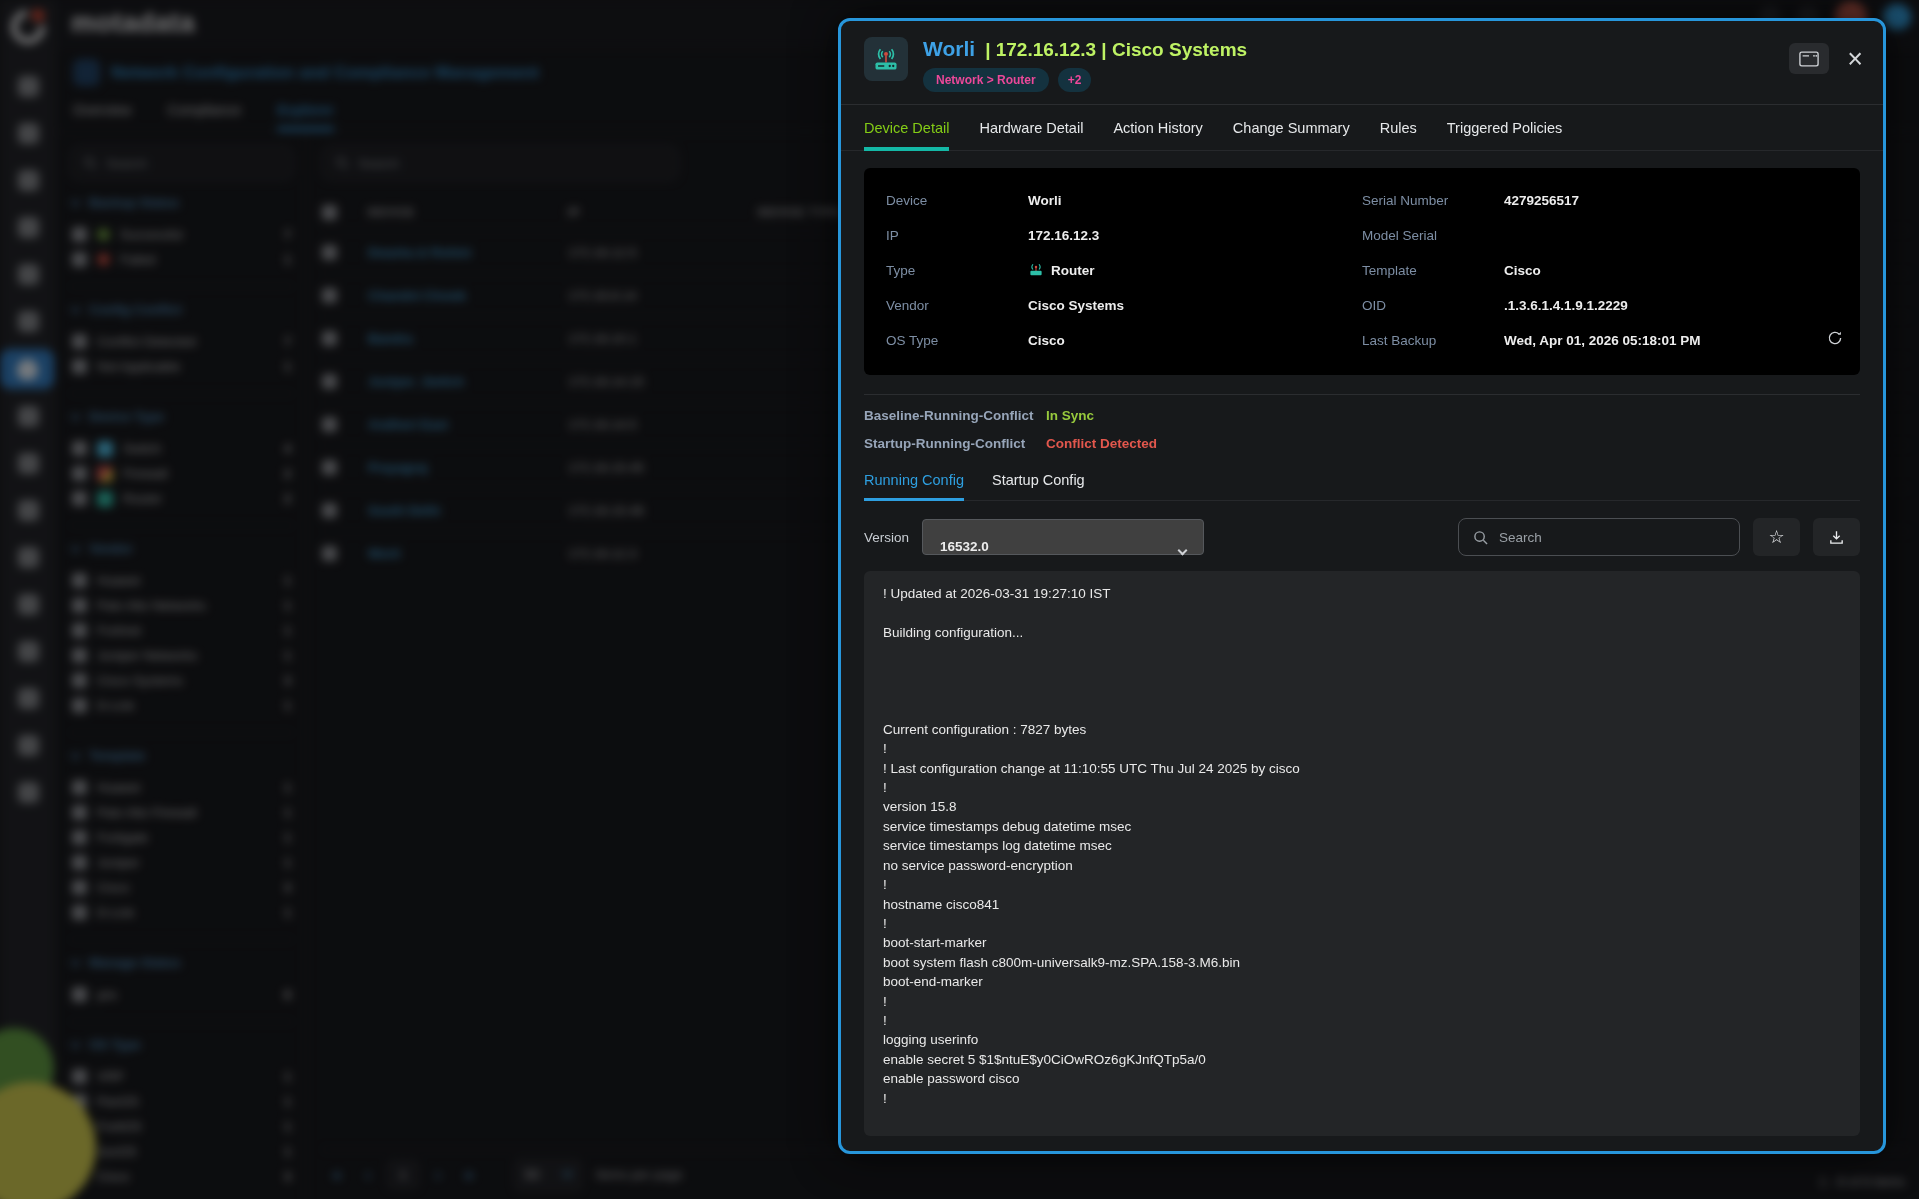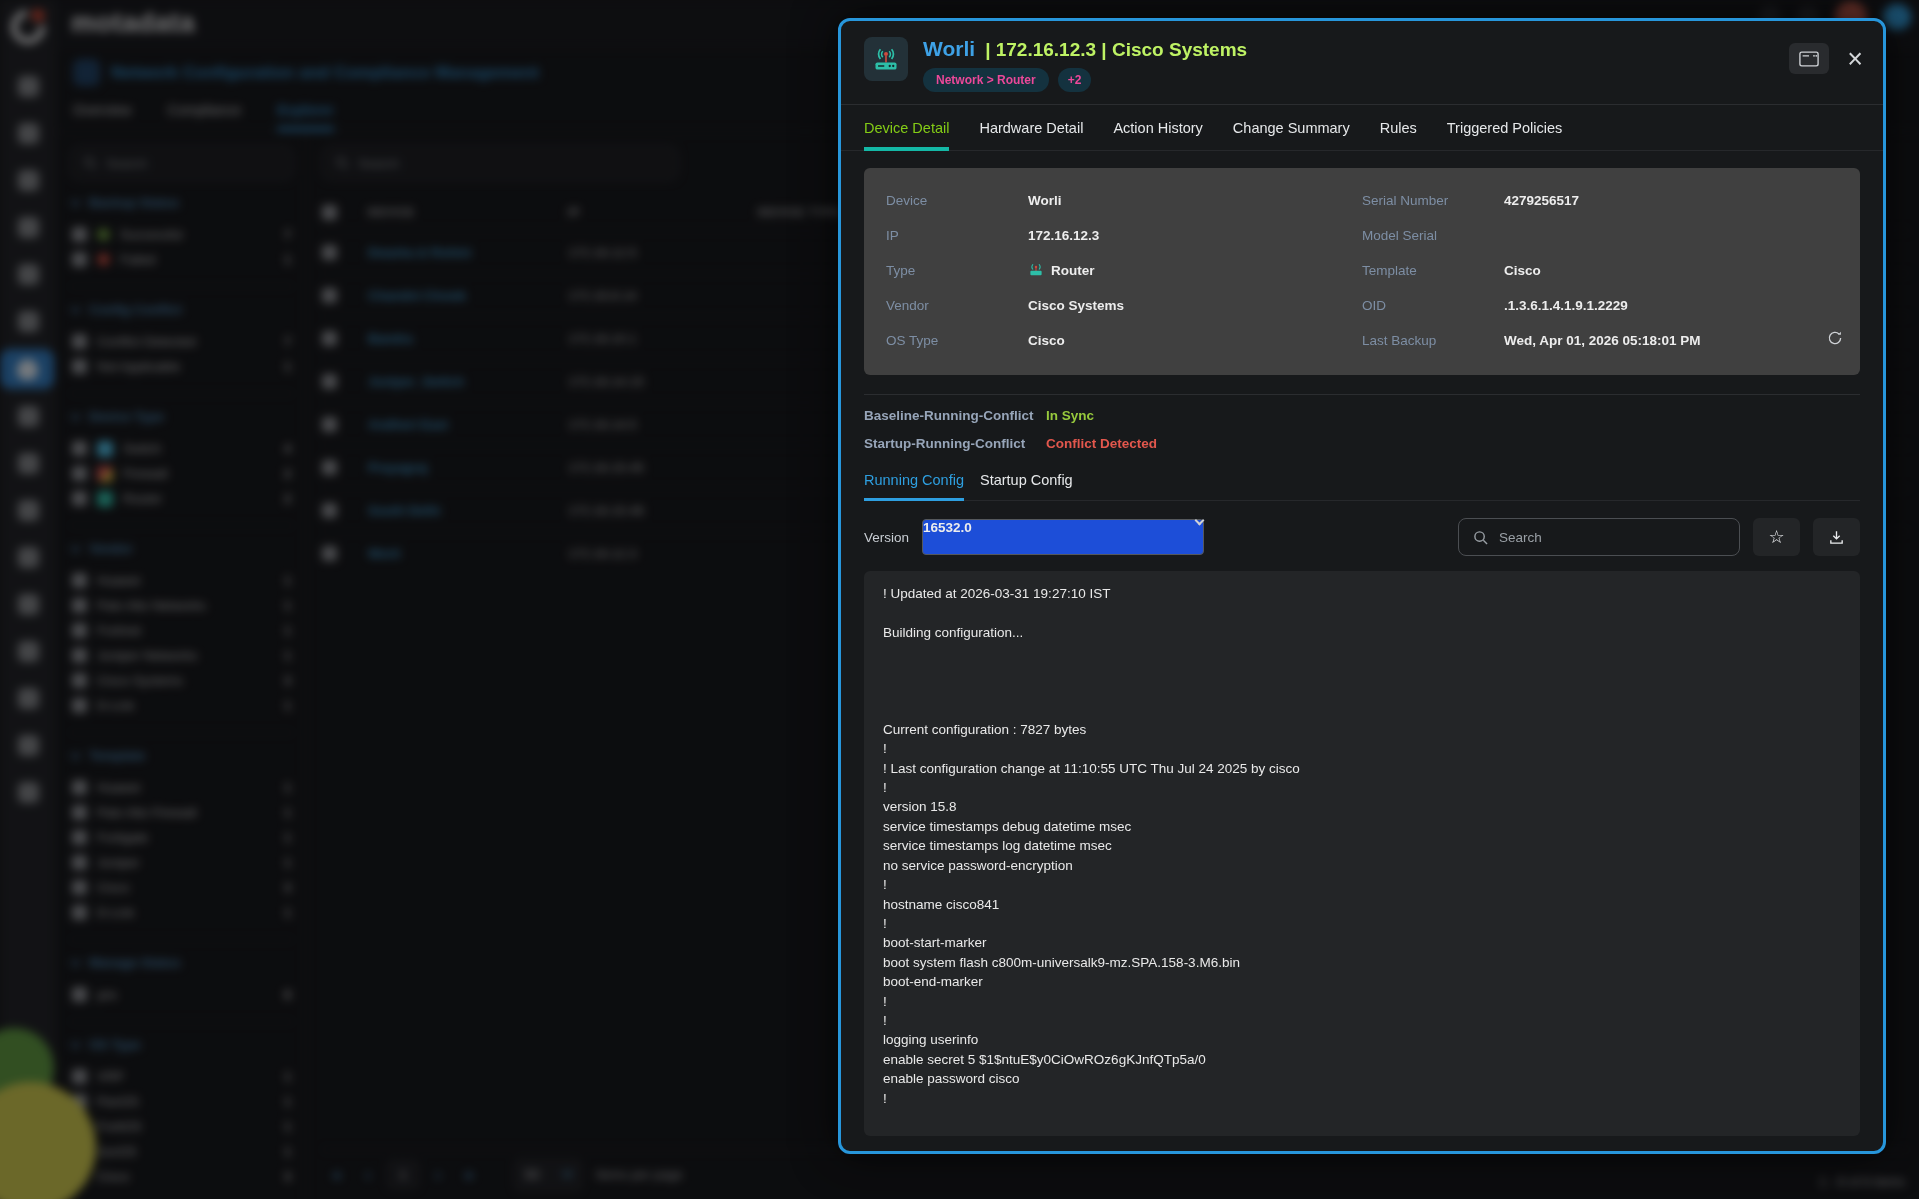--- a/index.html
+++ b/index.html
@@ -82,40 +82,40 @@
   .badge{background:#14323f;color:#ec4899;font-size:12px;font-weight:bold;padding:5px 13px;border-radius:13px}
   .badge.more{padding:5px 10px}
   .d-actions{margin-left:auto;display:flex;align-items:center;gap:18px;margin-top:6px}
   .console-btn{width:40px;height:31px;background:#292b2e;border-radius:6px;display:flex;align-items:center;justify-content:center}
   .close-x{color:#d4d7da;font-size:27px;line-height:20px;font-weight:normal}
   .d-divider{border-top:1px solid #2b2d30;margin:0}
   .d-tabs{display:flex;gap:30px;padding:15px 23px 0;border-bottom:1px solid #26282b}
   .d-tab{font-size:14.5px;color:#e6e8ea;padding-bottom:11px}
   .d-tab.active{color:#84cc16;border-bottom:4px solid #14b8a6;margin-bottom:-1px}
 
-  .details-card{margin:17px 23px 0;background:#404040;border-radius:6px;padding:15px 22px 17px;
+  .details-card{margin:17px 23px 0;background:#000000;border-radius:6px;padding:15px 22px 17px;
     display:grid;grid-template-columns:1fr 1fr;position:relative}
   .dl-row{display:flex;align-items:center;height:35px}
   .dl-label{width:142px;flex-shrink:0;color:#7d8ea4;font-size:13.5px}
   .dl-value{color:#ededed;font-size:13.5px;font-weight:bold;display:flex;align-items:center;gap:7px}
   .refresh-btn{position:absolute;right:16px;bottom:24px}
 
   .cc-heading{margin:19px 23px 0;color:#2e9fe0;font-size:16.5px;font-weight:bold}
   .cc-row{margin:13px 23px 0;display:flex;align-items:center;font-size:13.5px}
   .cc-label{width:182px;color:#97a5b9;font-weight:bold}
   .cc-val{font-weight:bold}
   .cc-val.ok{color:#97c93d}
   .cc-val.bad{color:#e2574d}
 
-  .cfg-tabs{display:flex;gap:16px;margin:21px 23px 0;border-bottom:1px solid #26282b}
+  .cfg-tabs{display:flex;gap:28px;margin:21px 23px 0;border-bottom:1px solid #26282b}
   .cfg-tab{font-size:14.5px;color:#e6e8ea;padding-bottom:10px}
   .cfg-tab.active{color:#2e9fe0;border-bottom:3px solid #2e9fe0;margin-bottom:-1px}
   .cfg-controls{display:flex;align-items:center;margin:17px 23px 0;gap:13px}
   .version-label{color:#c9ced4;font-size:13.5px}
-  .version-select{width:282px;height:36px;background:#1d4ed8;border:1px solid #55585c;border-radius:4px;display:flex;align-items:flex-start;padding:0 0;color:#ededed;font-size:13.5px;font-weight:bold}
+  .version-select{width:282px;height:36px;background:#404040;border:1px solid #55585c;border-radius:4px;display:flex;align-items:flex-end;padding:0 17px;color:#ededed;font-size:13.5px;font-weight:bold}
   .version-select .chev{margin-left:auto;color:#cfd2d6}
   .flex-spacer{flex:1}
   .cfg-search{width:282px;height:38px;border:1px solid #4b4e52;border-radius:8px;display:flex;align-items:center;gap:11px;padding:0 14px;color:#9aa0a6;font-size:13.5px;background:transparent}
   .icon-btn{width:47px;height:38px;background:#232527;border-radius:6px;display:flex;align-items:center;justify-content:center;color:#eceef0;font-size:18px}
   .cfg-view{margin:15px 23px 15px;background:#232527;border-radius:6px;padding:13px 19px;flex:1;overflow:hidden;color:#e9e9e9;font-size:13.5px;line-height:19.4px}
   .cfg-line{white-space:pre-wrap;min-height:19.4px}
 </style>
 </head>
 <body>
 

